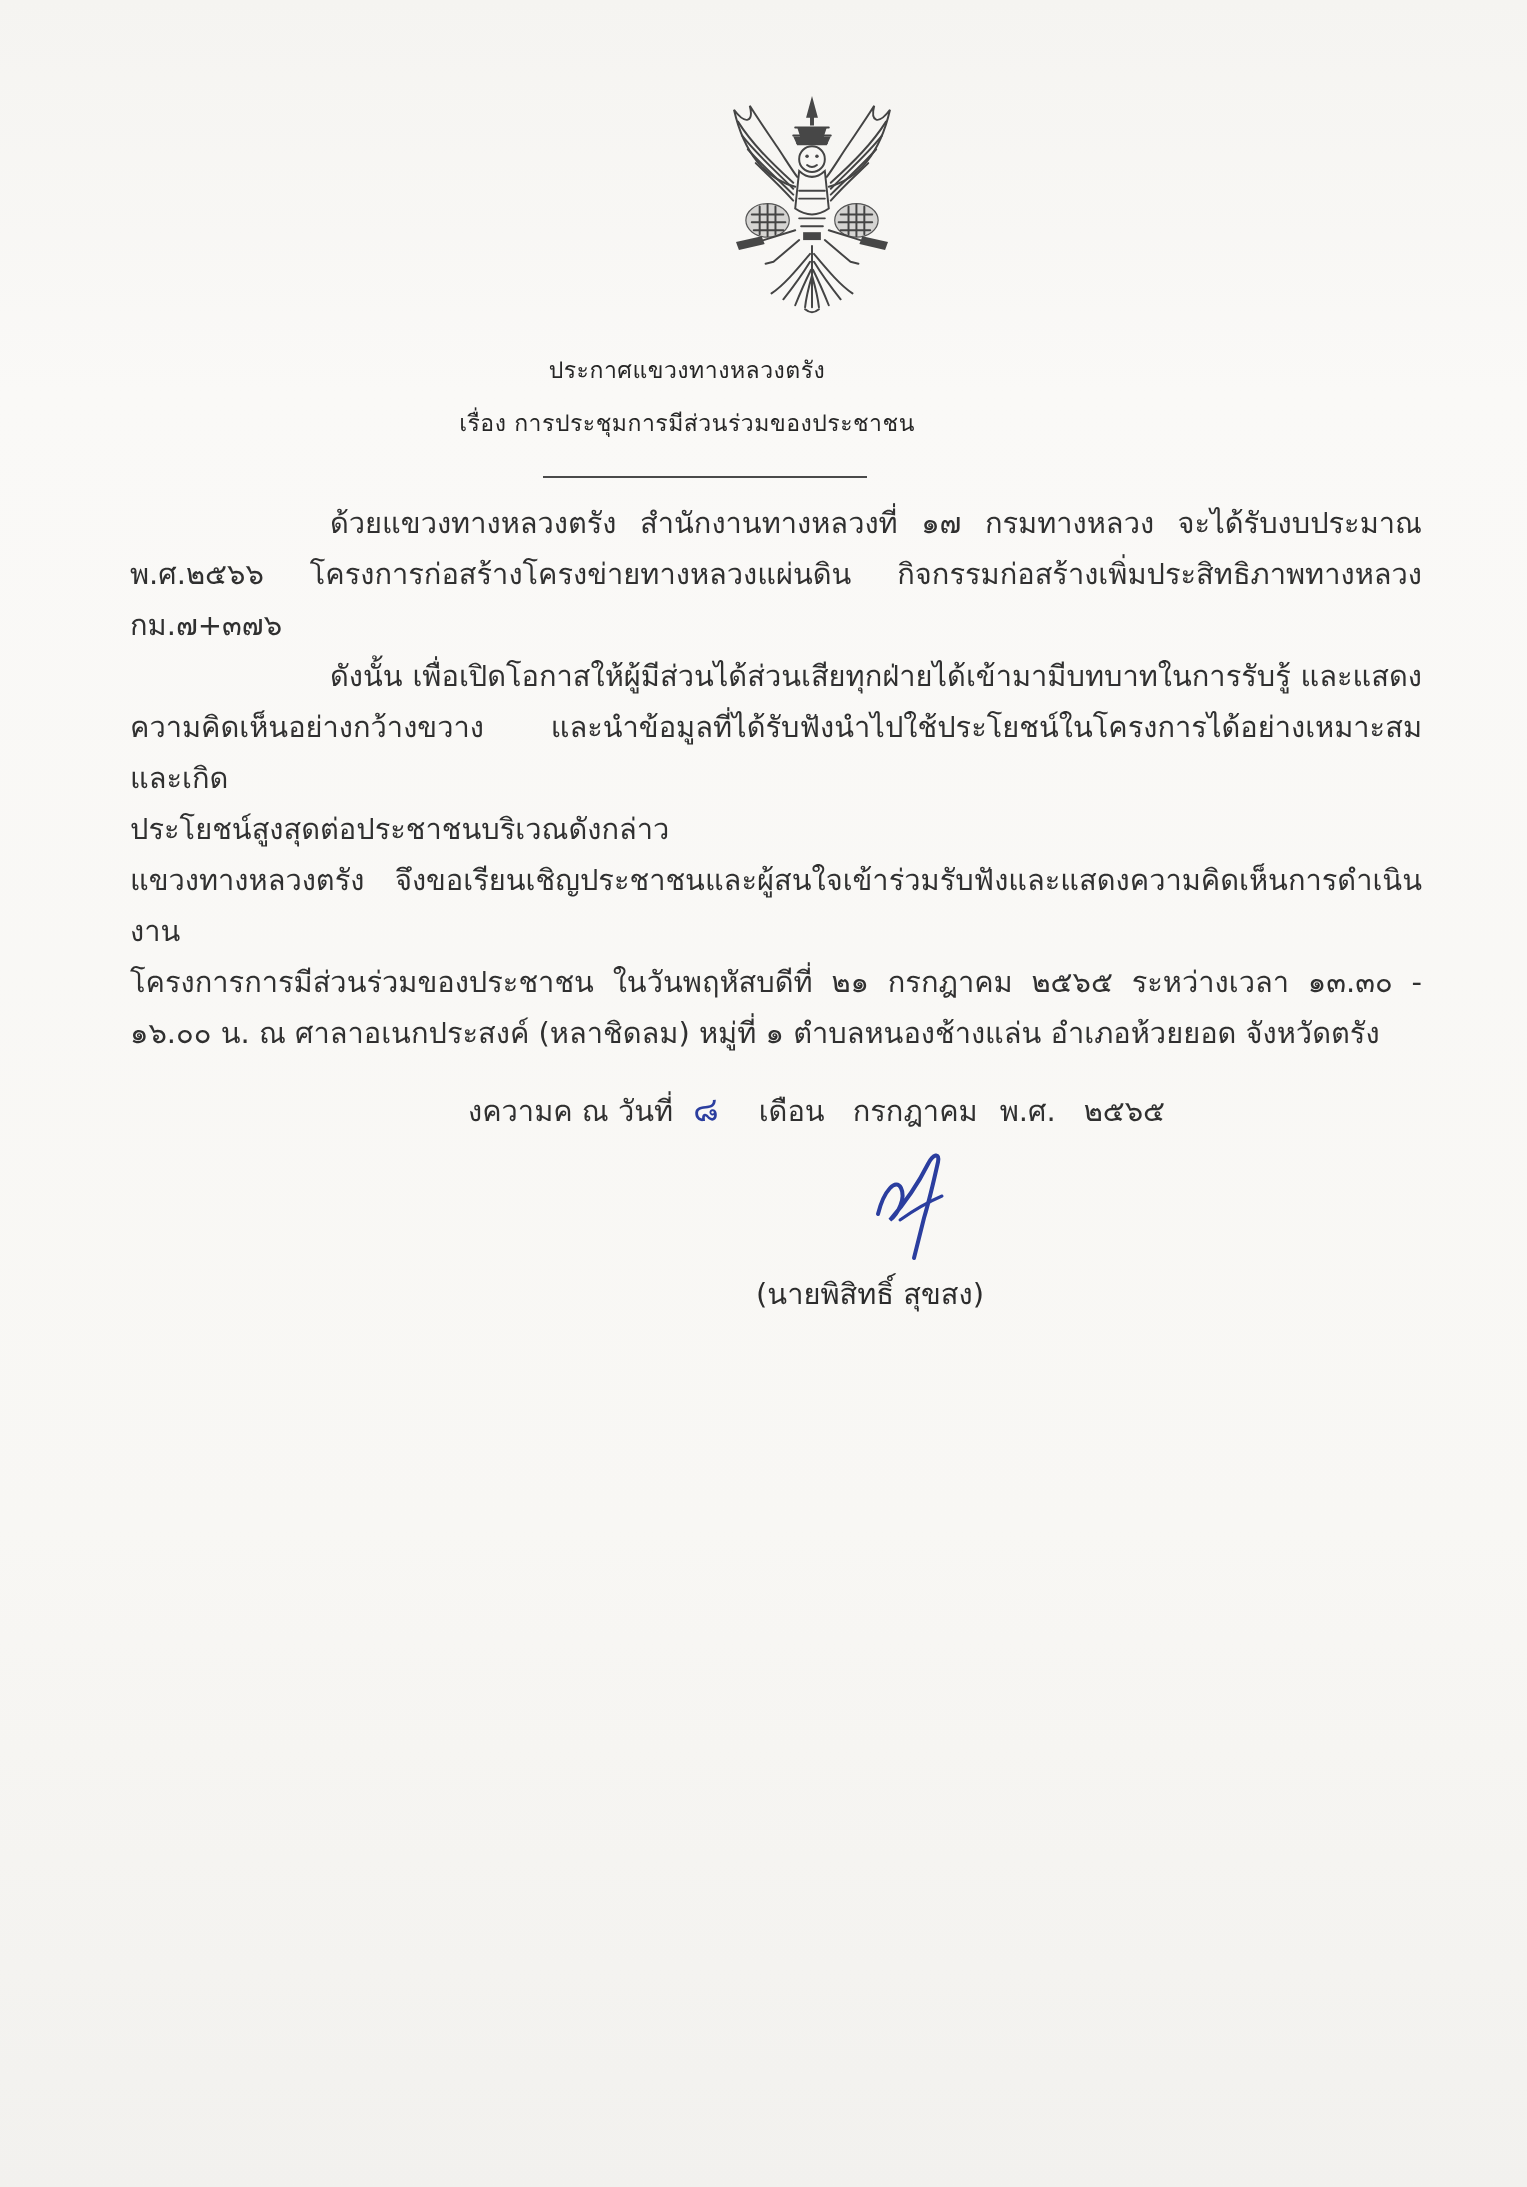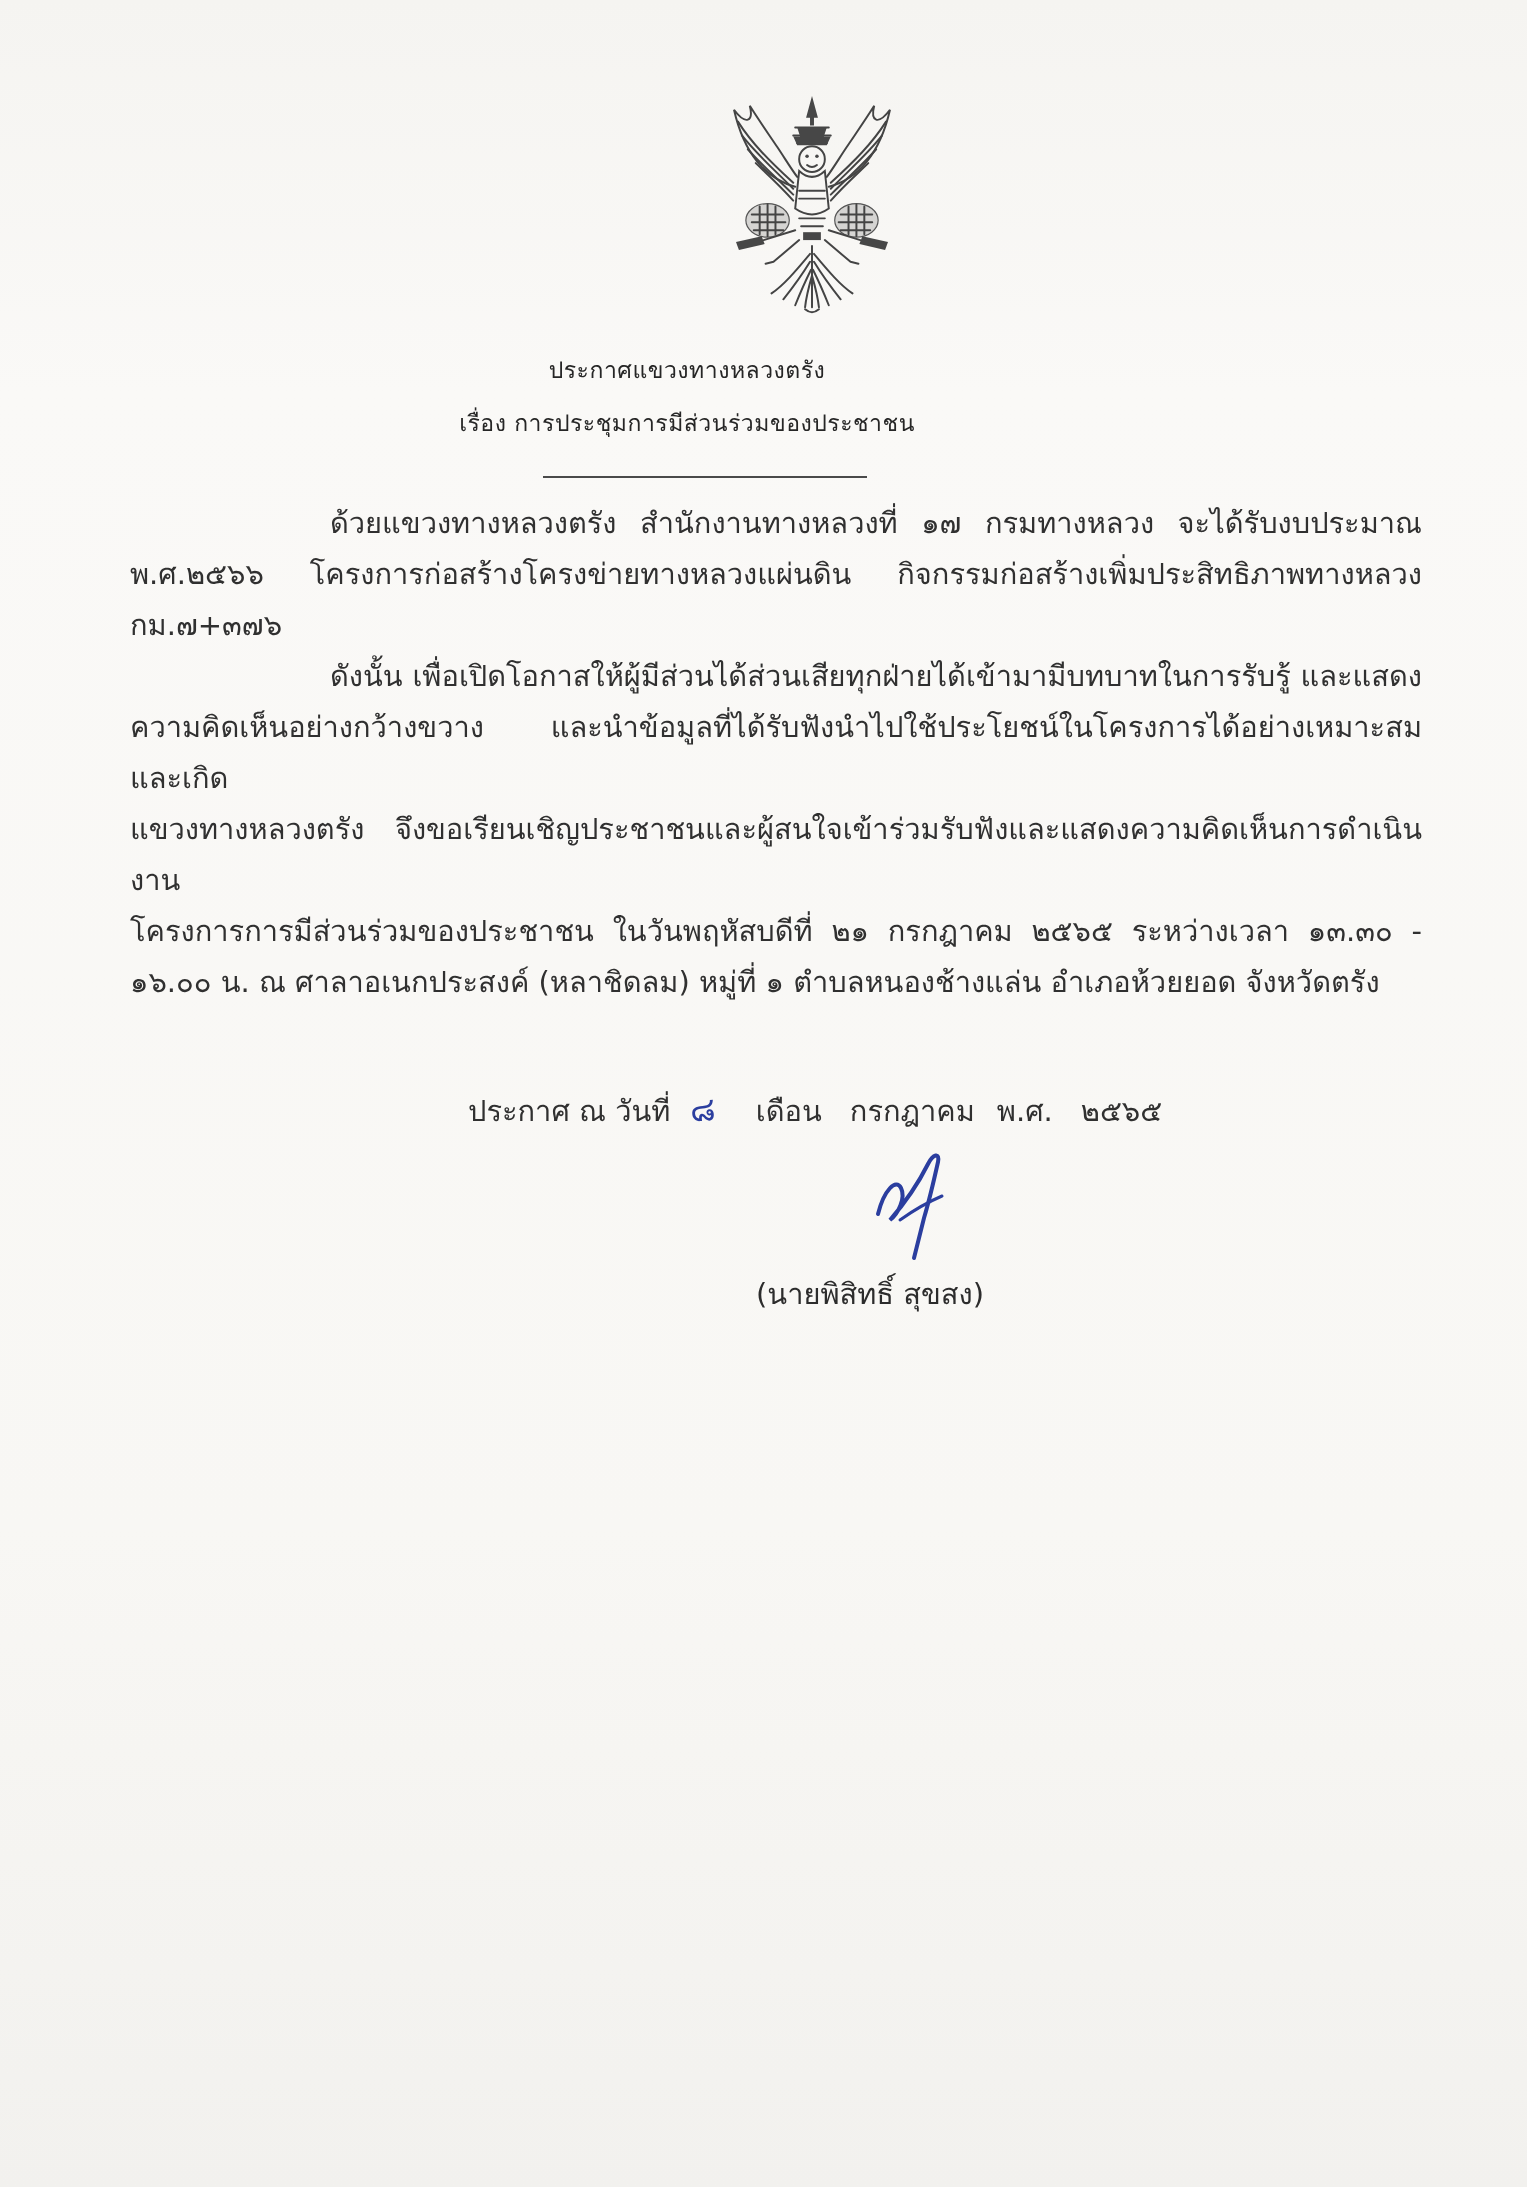--- a/index.html
+++ b/index.html
@@ -87,28 +87,29 @@
   </div>
   <div class="divider"></div>
 
   <div class="bodytext">
     <div class="pline first">ด้วยแขวงทางหลวงตรัง  สำนักงานทางหลวงที่  ๑๗  กรมทางหลวง  จะได้รับงบประมาณ</div>
     <div class="pline">พ.ศ.๒๕๖๖  โครงการก่อสร้างโครงข่ายทางหลวงแผ่นดิน  กิจกรรมก่อสร้างเพิ่มประสิทธิภาพทางหลวง</div>
     <div class="pline last">กม.๗+๓๗๖</div>
 
     <div class="pline first">ดังนั้น  เพื่อเปิดโอกาสให้ผู้มีส่วนได้ส่วนเสียทุกฝ่ายได้เข้ามามีบทบาทในการรับรู้  และแสดง</div>
     <div class="pline">ความคิดเห็นอย่างกว้างขวาง  และนำข้อมูลที่ได้รับฟังนำไปใช้ประโยชน์ในโครงการได้อย่างเหมาะสม  และเกิด</div>
+    <div class="pline last">ประโยชน์สูงสุดต่อประชาชนบริเวณดังกล่าว</div>
 
     <div class="pline">แขวงทางหลวงตรัง  จึงขอเรียนเชิญประชาชนและผู้สนใจเข้าร่วมรับฟังและแสดงความคิดเห็นการดำเนินงาน</div>
     <div class="pline">โครงการการมีส่วนร่วมของประชาชน  ในวันพฤหัสบดีที่  ๒๑  กรกฎาคม  ๒๕๖๕  ระหว่างเวลา  ๑๓.๓๐ -</div>
     <div class="pline last">๑๖.๐๐ น.   ณ  ศาลาอเนกประสงค์  (หลาชิดลม)  หมู่ที่  ๑  ตำบลหนองช้างแล่น  อำเภอห้วยยอด  จังหวัดตรัง</div>
   </div>
 
   <div class="dateline">
-    <span class="seg dl-prefix">ประกาศ ณ วันที่</span>
+    <span class="seg dl-prefix">งความค ณ วันที่</span>
     <span class="seg dl-day">๘</span>
     <span class="seg dl-month-label">เดือน</span>
     <span class="seg dl-month">กรกฎาคม</span>
     <span class="seg dl-era">พ.ศ.</span>
     <span class="seg">๒๕๖๕</span>
   </div>
 
   <div class="sigblock">
     <svg class="sig-svg" width="120" height="112" viewBox="0 0 120 112" aria-hidden="true">
       <path d="M8,64 C14,40 26,28 31,38 C36,48 28,64 20,70 C34,54 48,34 58,14 C63,4 70,2 68,12 C64,30 60,48 54,68 L44,108" fill="none" stroke="#2b3e9f" stroke-width="4" stroke-linecap="round"></path>

